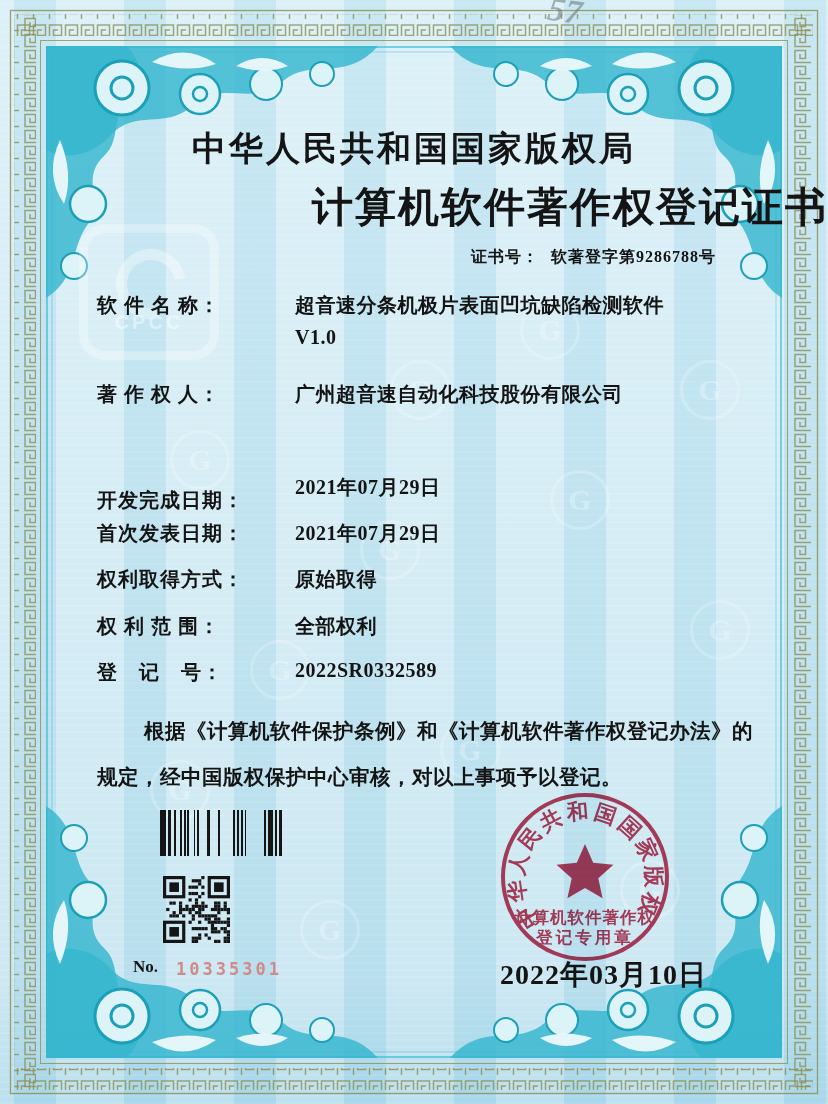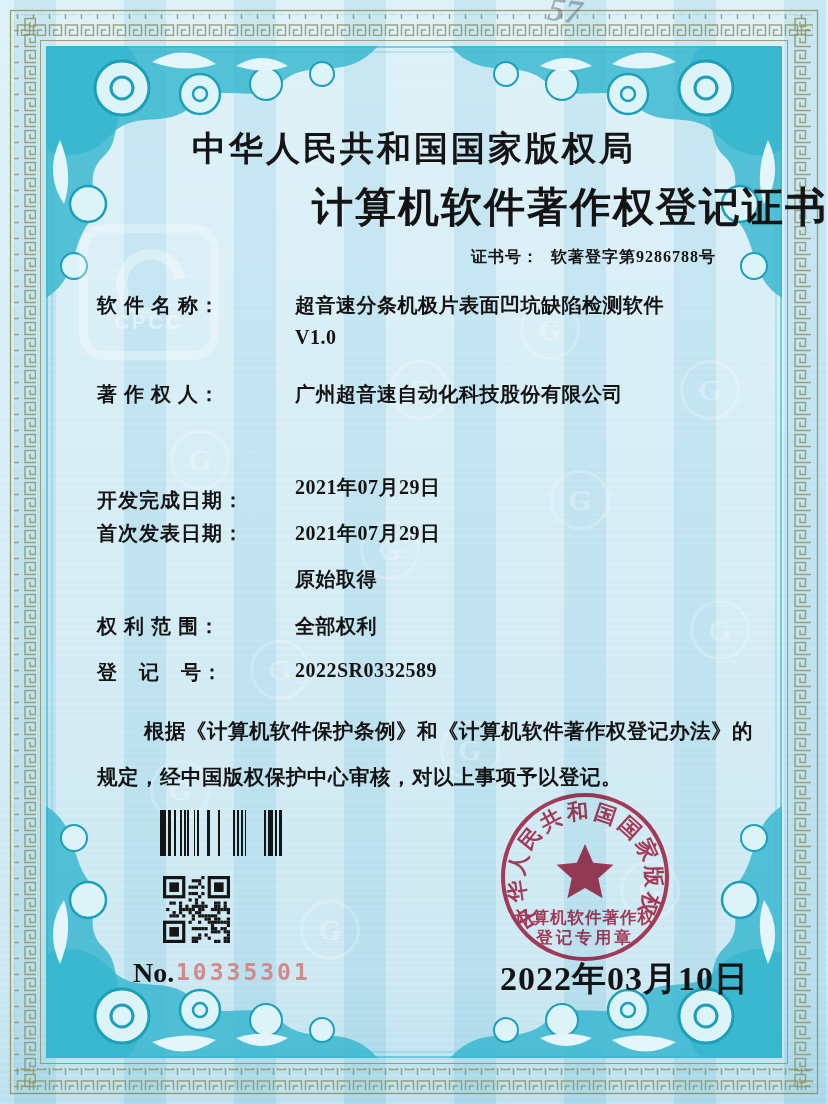--- a/index.html
+++ b/index.html
@@ -13,23 +13,23 @@
       linear-gradient(180deg,#d4edf6 0%,#c9e7f2 55%,#bfe2ef 88%,#a9d8ea 100%);
   }
   .abs{position:absolute;}
   .authority{left:0;right:0;text-align:center;font-size:34px;font-weight:600;letter-spacing:3px;}
   .cert-title{left:0;right:0;text-align:right;font-size:41px;font-weight:700;letter-spacing:2px;}
   .certno{font-size:16px;font-weight:700;letter-spacing:1px;white-space:nowrap;}
   .certno .gap{display:inline-block;width:12px;}
   .row-label{font-size:20px;font-weight:700;letter-spacing:1px;white-space:pre;}
   .row-value{font-size:20px;font-weight:700;letter-spacing:.5px;white-space:nowrap;margin-left:40px;}
   .stmt{font-size:20.5px;font-weight:700;letter-spacing:.5px;white-space:nowrap;}
-  .serial-no{font-size:28px;font-weight:700;}
-  .serial-num{font-size:23px;font-weight:600;letter-spacing:3px;font-family:"DejaVu Sans Mono","Liberation Mono",monospace;}
-  .issue-date{font-size:34px;font-weight:700;letter-spacing:1px;}
+  .serial-no{font-size:17px;font-weight:700;}
+  .serial-num{font-size:17px;font-weight:600;letter-spacing:3px;font-family:"DejaVu Sans Mono","Liberation Mono",monospace;}
+  .issue-date{font-size:28px;font-weight:700;letter-spacing:1px;}
   .pencil{font-size:34px;font-style:italic;transform:rotate(9deg);opacity:.55;color:#6d757c;font-weight:600;}
   .wm-g{position:absolute;width:54px;height:54px;border-radius:50%;
         border:3px solid rgba(255,255,255,.55);color:rgba(255,255,255,.75);
         font-size:30px;font-weight:700;display:flex;align-items:center;justify-content:center;
         opacity:.38;font-family:"Liberation Serif",serif;}
   .cpcc{width:122px;height:118px;border:9px solid rgba(255,255,255,.55);border-radius:26px;opacity:.55;}
   .cpcc .c-ring{position:absolute;left:28px;top:16px;width:48px;height:48px;border:11px solid rgba(255,255,255,.65);
         border-radius:50%;border-right-color:transparent;transform:rotate(35deg);}
   .cpcc .c-label{position:absolute;left:0;right:0;top:78px;text-align:center;color:rgba(255,255,255,.8);
         font-size:20px;font-weight:700;letter-spacing:3px;font-family:"Liberation Sans",sans-serif;}
@@ -117,20 +117,21 @@
 
   <div class="abs row-label" style="left:97px;top:381px;">著 作 权 人：</div>
   <div class="abs row-value" style="left:255px;top:381px;">广州超音速自动化科技股份有限公司</div>
 
   <div class="abs row-label" style="left:97px;top:474px;margin-top:13px;">开发完成日期：</div>
   <div class="abs row-value" style="left:255px;top:474px;">2021年07月29日</div>
 
   <div class="abs row-label" style="left:97px;top:520px;">首次发表日期：</div>
   <div class="abs row-value" style="left:255px;top:520px;">2021年07月29日</div>
 
+  <div class="abs row-label" style="left:97px;top:566px;">权利取得方式：</div>
   <div class="abs row-value" style="left:255px;top:566px;">原始取得</div>
 
   <div class="abs row-label" style="left:97px;top:613px;">权 利 范 围：</div>
   <div class="abs row-value" style="left:255px;top:613px;">全部权利</div>
 
   <div class="abs row-label" style="left:97px;top:659px;">登　记　号：</div>
   <div class="abs row-value" style="left:255px;top:659px;">2022SR0332589</div>
 
   <div class="abs stmt" style="left:144px;top:717px;">根据《计算机软件保护条例》和《计算机软件著作权登记办法》的</div>
   <div class="abs stmt" style="left:97px;top:763px;">规定，经中国版权保护中心审核，对以上事项予以登记。</div>

